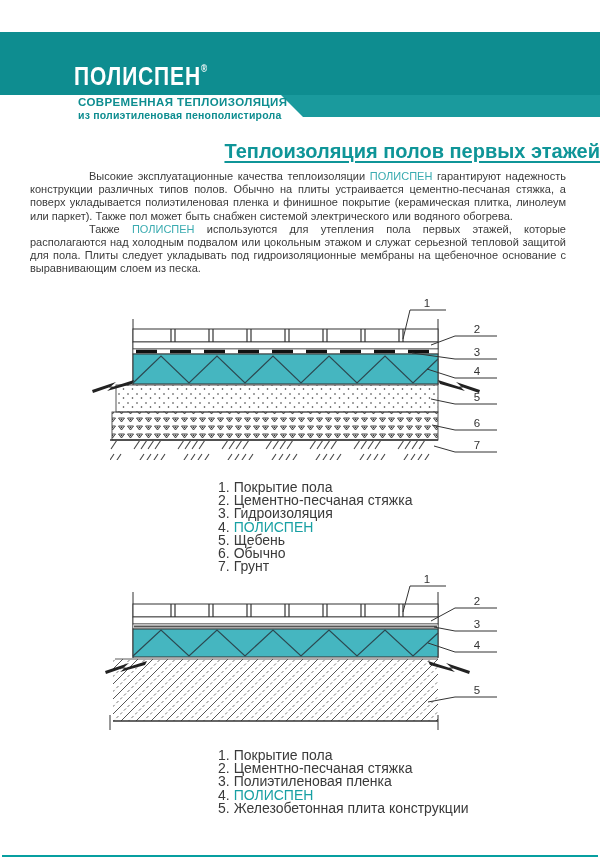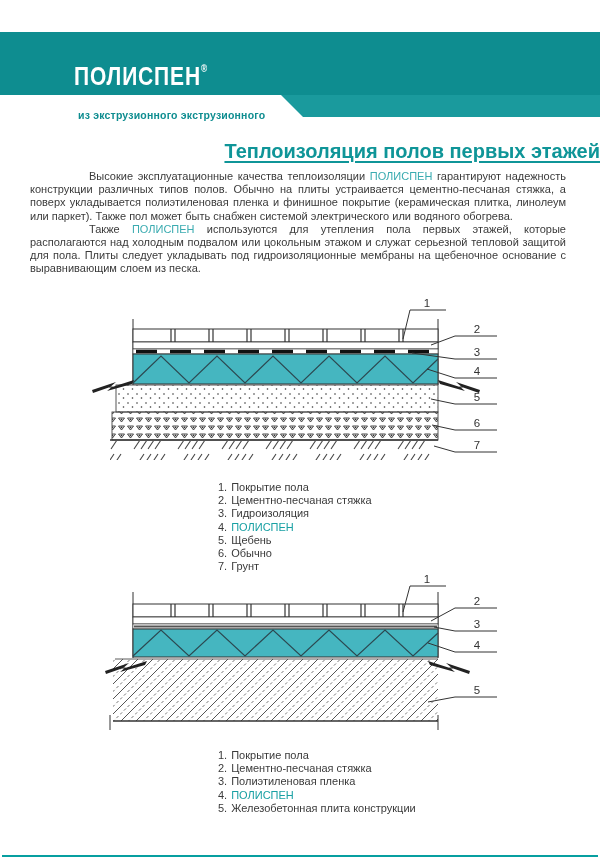--- a/index.html
+++ b/index.html
@@ -32,40 +32,41 @@
     position:absolute;left:30px;top:138px;width:536px;
     font-size:11px;line-height:13.2px;color:var(--text-body);text-align:justify;
   }
   .intro p{margin:0;text-indent:59px;}
   .brand-inline{color:var(--brand-inline);}
   
   .diagram-svg{position:absolute;left:0;top:0;width:600px;height:857px;}
   .diagram-svg text{font-family:"Liberation Sans",sans-serif;font-size:11.5px;fill:#333;}
   .xps{fill:var(--xps-fill);stroke:#333;stroke-width:1;}
   
-  .legend{position:absolute;left:218px;font-size:11px;line-height:13.2px;color:var(--text-body);}
+  .legend{position:absolute;left:218px;font-size:14px;line-height:13.2px;color:var(--text-body);}
   #legend1{top:449px;}
   #legend2{top:717px;}
   .legend .row{white-space:nowrap;}
   .legend .num{margin-right:4px;}
   .brand-legend{color:var(--brand-legend);}
   
   .footer{position:absolute;left:2px;top:823px;width:596px;height:30px;background:var(--teal-footer);}
 </style>
 </head>
 <body>
 
 <div class="page">
 
   <div class="hdr-band"></div>
   <div class="logo">
     <span>ПОЛИСПЕН</span><span class="reg">®</span>
   </div>
   <div class="hdr-ext"></div>
-  <div class="tag2">из экструзионного экструзионного</div>
+  <div class="tag1">СОВРЕМЕННАЯ ТЕПЛОИЗОЛЯЦИЯ</div>
+  <div class="tag2">из полиэтиленовая пенополистирола</div>
 
   <h1 class="title">Теплоизоляция полов первых этажей</h1>
 
   <div class="intro">
     <p><span>Высокие эксплуатационные качества теплоизоляции </span><span class="brand-inline">ПОЛИСПЕН</span><span> гарантируют надежность конструкции различных типов полов. Обычно на плиты устраивается цементно-песчаная стяжка, а поверх укладывается полиэтиленовая пленка и финишное покрытие (керамическая плитка, линолеум или паркет). Также пол может быть снабжен системой электрического или водяного обогрева.</span></p>
     <p><span>Также </span><span class="brand-inline">ПОЛИСПЕН</span><span> используются для утепления пола первых этажей, которые располагаются над холодным подвалом или цокольным этажом и служат серьезной тепловой защитой для пола. Плиты следует укладывать под гидроизоляционные мембраны на щебеночное основание с выравнивающим слоем из песка.</span></p>
   </div>
 
   <svg class="diagram-svg" viewBox="0 0 600 857">
     <defs>

